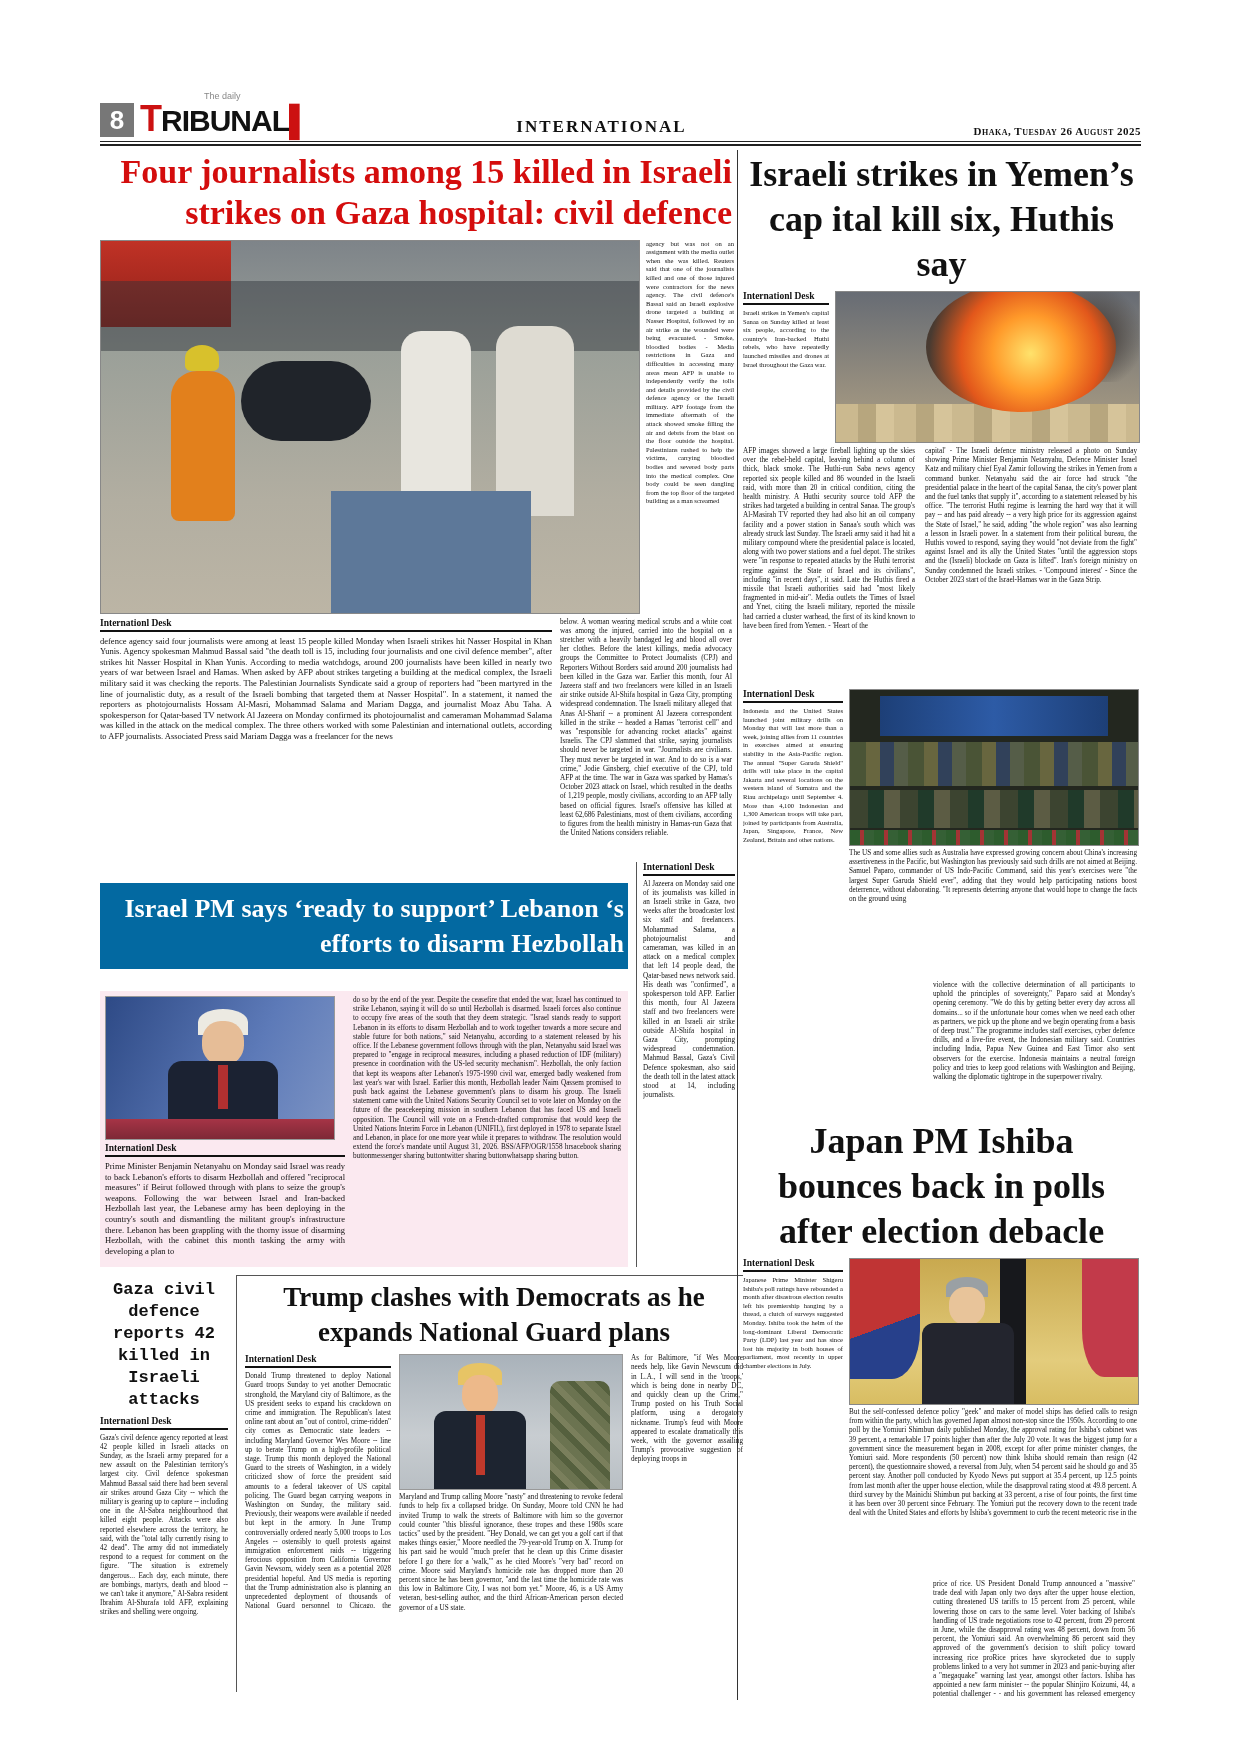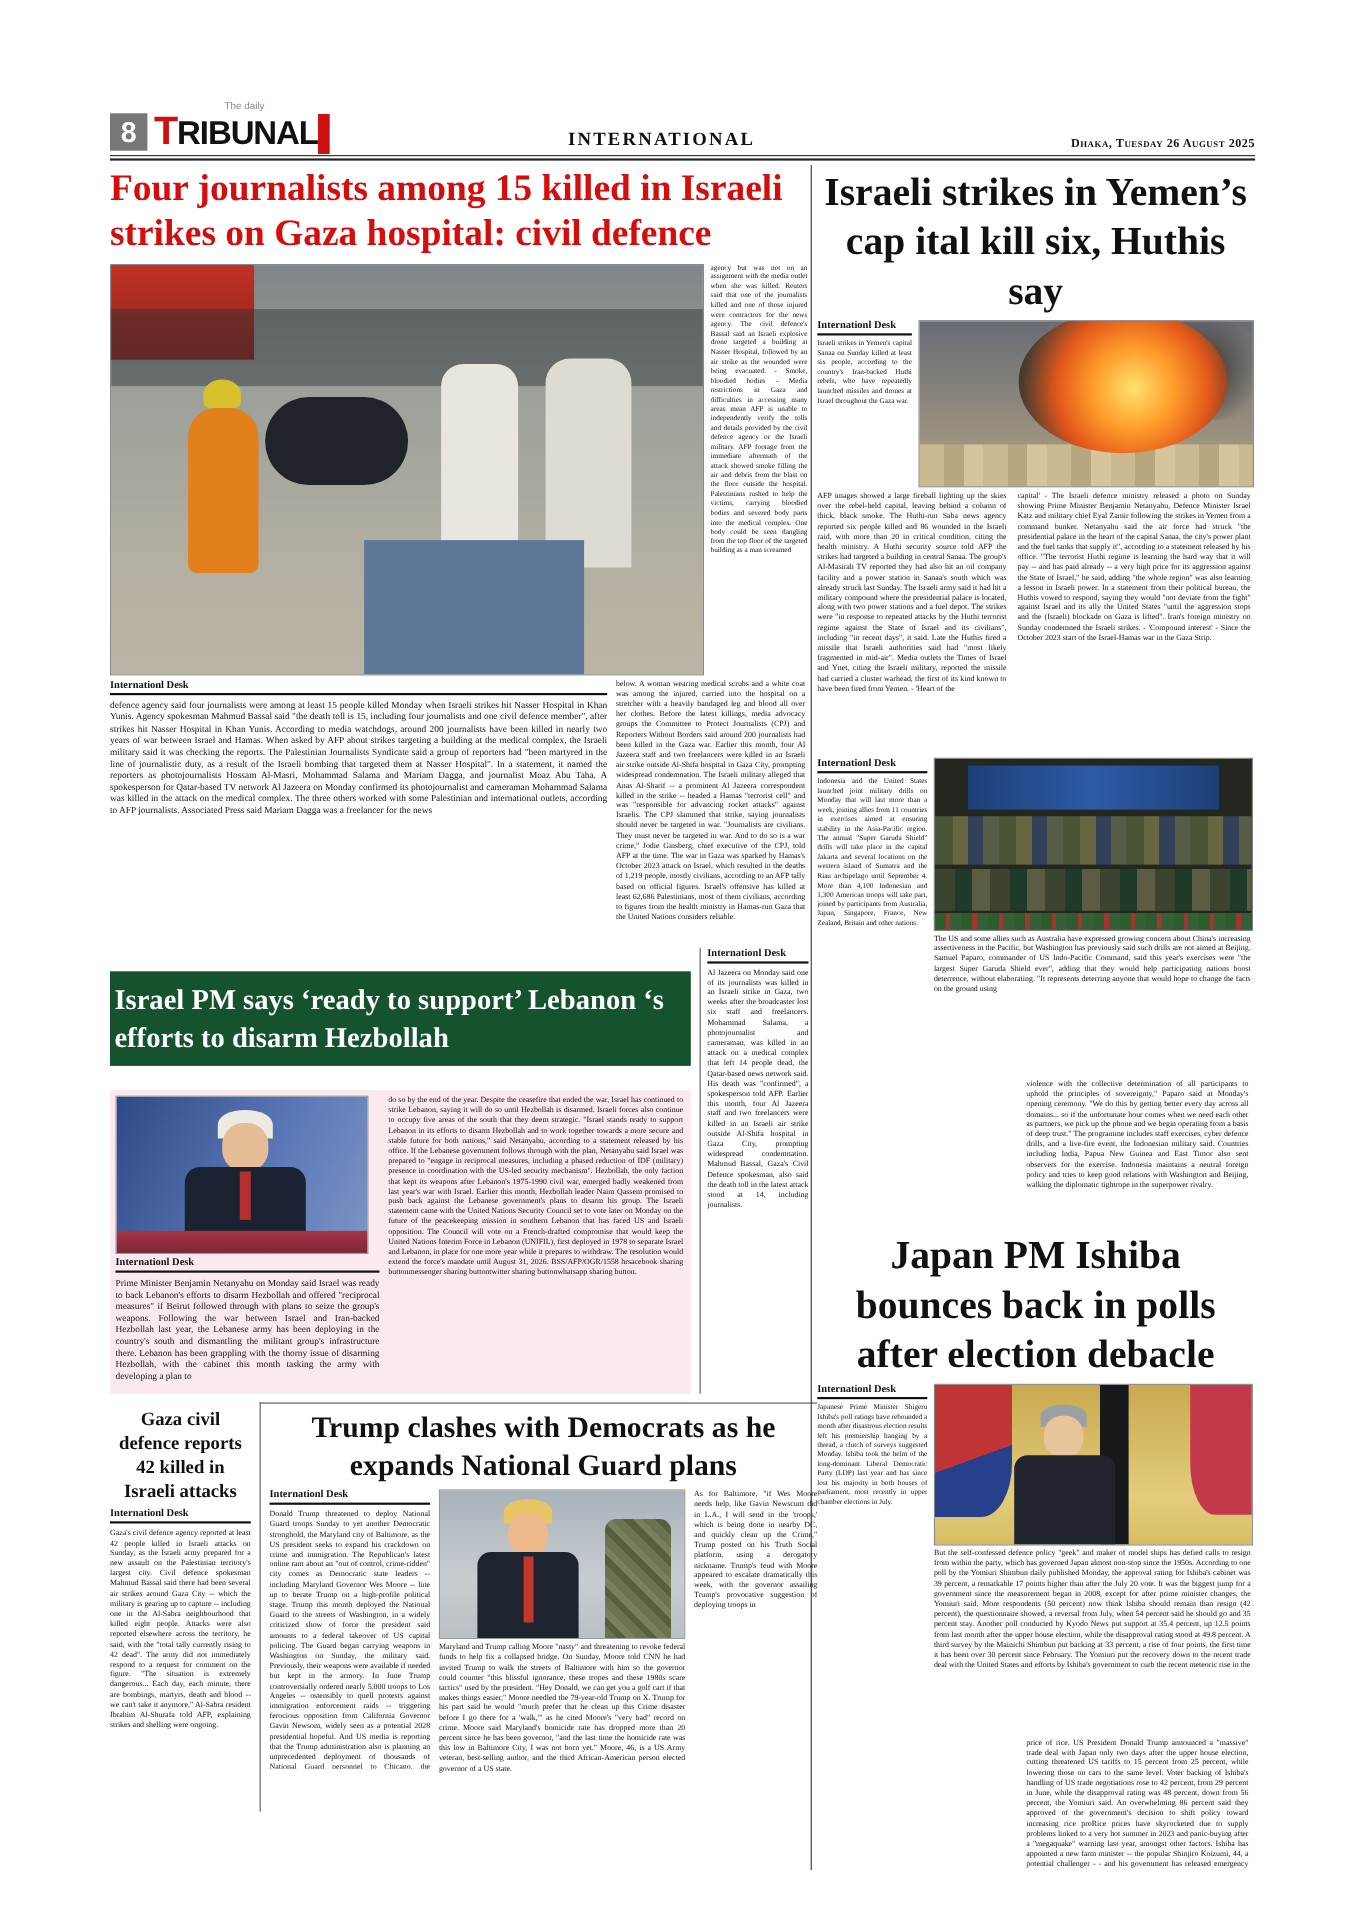--- a/index.html
+++ b/index.html
@@ -26,56 +26,56 @@
   .right-group{width:397px;flex:none;}
   
   .desk{font-size:9.5px;font-weight:bold;}
   .deskline{border-top:2px solid #111;margin:2px 0 4px 0;}
   .txt{font-size:8.5px;line-height:10.6px;text-align:justify;overflow:hidden;}
   .txt-sm{font-size:7.2px;line-height:9.2px;text-align:justify;overflow:hidden;}
   .txt-xs{font-size:6.6px;line-height:8.6px;text-align:justify;overflow:hidden;}
   .photo{position:relative;overflow:hidden;flex:none;}
   .photo span{position:absolute;display:block;}
   
-  .hl-main{color:#d40d0d;font-weight:bold;font-size:34px;line-height:1.2;text-align:left;margin:2px 0 6px 0;}
+  .hl-main{color:#d40d0d;font-weight:bold;font-size:34px;line-height:1.2;text-align:right;margin:2px 0 6px 0;}
   .rowA{display:flex;gap:6px;}
   .gaza-photo{width:538px;height:372px;background:linear-gradient(180deg,#7e8489 0%,#9ba099 30%,#b2aea1 70%,#bcb5a5 100%);border:1px solid #888;}
   .gaza-photo .truck{left:0;top:0;width:130px;height:86px;background:linear-gradient(#c03226,#8f2018);}
   .gaza-photo .crowd{left:0;top:40px;width:100%;height:70px;background:rgba(45,48,55,.45);}
   .gaza-photo .vest{left:70px;top:130px;width:64px;height:150px;background:#e2801c;border-radius:26px 26px 8px 8px;}
   .gaza-photo .helmet{left:84px;top:104px;width:34px;height:26px;background:#d8c12c;border-radius:50% 50% 20% 20%;}
   .gaza-photo .injured{left:140px;top:120px;width:130px;height:80px;background:#20242a;border-radius:40px;}
   .gaza-photo .white1{left:300px;top:90px;width:70px;height:180px;background:#e8e6df;border-radius:20px 20px 0 0;}
   .gaza-photo .white2{left:395px;top:85px;width:78px;height:190px;background:#dedbd2;border-radius:22px 22px 0 0;}
   .gaza-photo .jeans{left:230px;top:250px;width:200px;height:122px;background:#5d7899;}
   .sidecol{width:88px;flex:none;}
   .rowB{display:flex;gap:8px;margin-top:4px;}
   .bodyL{width:452px;flex:none;}
   .bodyR{width:172px;flex:none;}
   
   .lower-left{display:flex;gap:8px;margin-top:8px;}
   .lebanon{width:528px;flex:none;}
-  .hl-blue{background:#14532d;color:#fff;font-weight:bold;font-size:26px;line-height:1.35;text-align:left;
+  .hl-blue{background:#0369a1;color:#fff;font-weight:bold;font-size:26px;line-height:1.35;text-align:right;
            padding:8px 4px;}
   .leb-body{background:#fbe9f0;display:flex;gap:8px;padding:5px;height:276px;box-sizing:border-box;}
   .leb-left{width:240px;flex:none;}
   .netanyahu-photo{width:228px;height:142px;background:linear-gradient(115deg,#2e4a86,#5d7ab8 60%,#7d94c4);border:1px solid #999;margin-bottom:3px;}
   .netanyahu-photo .hair{left:92px;top:12px;width:50px;height:26px;background:#eceae2;border-radius:50% 50% 0 0;}
   .netanyahu-photo .face{left:96px;top:24px;width:42px;height:44px;background:#e6bd97;border-radius:45%;}
   .netanyahu-photo .suit{left:62px;top:64px;width:110px;height:60px;background:#1b2232;border-radius:14px 14px 0 0;}
   .netanyahu-photo .tie{left:112px;top:68px;width:10px;height:44px;background:#b23030;}
   .netanyahu-photo .podium{left:0;top:122px;width:100%;height:20px;background:linear-gradient(#a63446,#7e2836);}
   .leb-right{width:268px;flex:none;}
   
   .aj-col{width:92px;flex:none;border-left:1px solid #555;padding-left:6px;}
   .hl-aj{font-size:15px;line-height:1.25;text-align:center;margin:2px 0 4px 0;}
   
   .bottom-left{display:flex;gap:8px;margin-top:8px;}
   .gciv{width:128px;flex:none;}
-  .hl-sm{font-size:17px;line-height:1.3;text-align:center;margin:4px 0;}
+  .hl-sm{font-size:17px;line-height:1.3;text-align:center;margin:4px 0;font-family:Liberation Mono, monospace;}
   .trump{flex:1;border-left:1px solid #555;border-top:1px solid #555;padding:4px 0 0 8px;}
   .hl-med{font-size:27px;line-height:1.3;text-align:center;margin:0 0 4px 0;}
   .trump-cols{display:flex;gap:8px;}
   .trump-c1{width:146px;flex:none;}
   .trump-c2{width:224px;flex:none;}
   .trump-c3{width:112px;flex:none;}
   .trump-photo{width:222px;height:134px;background:linear-gradient(#a9b2ba,#c8cdd1 60%,#b9bfc4);border:1px solid #999;margin-bottom:3px;}
   .trump-photo .hair{left:58px;top:8px;width:44px;height:22px;background:#e7c465;border-radius:50% 50% 0 0;}
   .trump-photo .face{left:62px;top:20px;width:36px;height:40px;background:#edb98a;border-radius:45%;}
   .trump-photo .suit{left:34px;top:56px;width:92px;height:78px;background:#1d2430;border-radius:12px 12px 0 0;}

